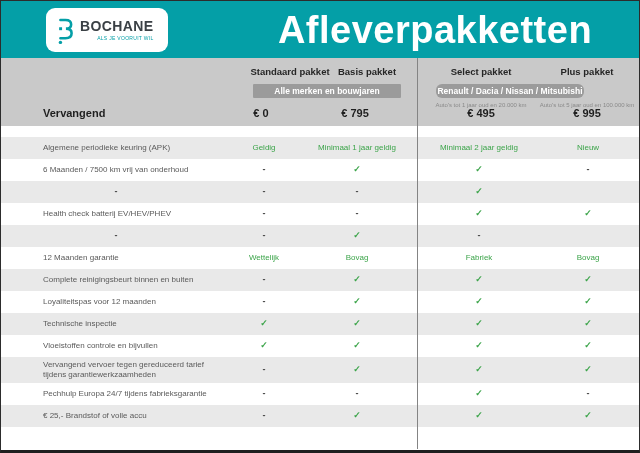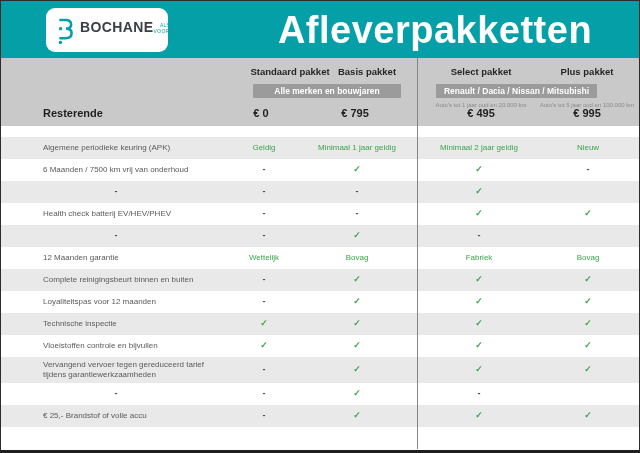--- a/index.html
+++ b/index.html
@@ -14,32 +14,32 @@
   .title{
     position:absolute; left:230px; right:0; top:50%; transform:translateY(-50%);
     text-align:center; color:#ffffff; font-size:38px; font-weight:bold; letter-spacing:.5px;
   }
   .logo-box{
     position:absolute; left:45px; top:7px; width:122px; height:44px;
     background:#ffffff; border-radius:9px; display:flex; align-items:center;
     padding:0 8px; gap:4px;
   }
   .logo-mark{ flex:none; }
-  .logo-text{ display:flex; flex-direction:row; }
+  .logo-text{ display:flex; flex-direction:column;align-items:flex-end; }
   .brand{ font-size:14px; font-weight:bold; color:#3a4045; letter-spacing:.4px; line-height:1; }
   .tagline{ font-size:5px; color:#049fa7; text-align:right; margin-top:2px; letter-spacing:.3px; }
   
   .head-band{ position:relative; height:68px; background:#c9c9c9; }
   .pkg-name{ position:absolute; top:8px; transform:translateX(-50%); font-size:9.5px; font-weight:bold; color:#262626; white-space:nowrap; }
   .n1{ left:289px; } .n2{ left:366px; } .n3{ left:480px; } .n4{ left:586px; }
   .pill{
     position:absolute; top:26px; height:14px; background:#9b9b9b; color:#ffffff;
     font-size:8.5px; font-weight:bold; text-align:center; line-height:14px; border-radius:1px; white-space:nowrap;
   }
-  .p1{ left:252px; width:148px; } .p2{ left:435px; width:161px; }
+  .p1{ left:252px; width:148px; } .p2{ left:435px; width:148px;border-radius:6px; }
   .note{ position:absolute; top:44px; transform:translateX(-50%); font-size:6px; color:#8a8a8a; white-space:nowrap; }
   .no3{ left:480px; } .no4{ left:586px; }
   .total-label{ position:absolute; left:42px; bottom:7px; font-size:11px; font-weight:bold; color:#1f1f1f; }
   .price{ position:absolute; bottom:7px; transform:translateX(-50%); font-size:11px; font-weight:bold; color:#1f1f1f; white-space:nowrap; }
   .pr1{ left:260px; } .pr2{ left:354px; } .pr3{ left:480px; } .pr4{ left:586px; }
   
   .rows{ margin-top:11px; }
   .row{ display:grid; grid-template-columns:230px 66px 120px 124px 94px; min-height:22px; align-items:center; }
   .row.odd{ background:#e9e9e9; }
   .cell{ text-align:center; line-height:1.25; }
@@ -75,21 +75,21 @@
     <div class="pkg-name n2">Basis pakket</div>
     <div class="pkg-name n3">Select pakket</div>
     <div class="pkg-name n4">Plus pakket</div>
 
     <div class="pill p1">Alle merken en bouwjaren</div>
     <div class="pill p2">Renault / Dacia / Nissan / Mitsubishi</div>
 
     <div class="note no3">Auto's tot 1 jaar oud en 20.000 km</div>
     <div class="note no4">Auto's tot 5 jaar oud en 100.000 km</div>
 
-    <div class="total-label">Resterende</div>
+    <div class="total-label">Vervangend</div>
     <div class="price pr1">€ 0</div>
     <div class="price pr2">€ 795</div>
     <div class="price pr3">€ 495</div>
     <div class="price pr4">€ 995</div>
   </section>
 
   <div class="rows">
       <div class="row odd">
         <div class="cell label">Algemene periodieke keuring (APK)</div>
         <div class="cell txt">Geldig</div>
@@ -159,20 +159,21 @@
         <div class="cell check">✓</div>
       </div>
       <div class="row odd">
         <div class="cell label">Vervangend vervoer tegen gereduceerd tarief tijdens garantiewerkzaamheden</div>
         <div class="cell dash">-</div>
         <div class="cell check">✓</div>
         <div class="cell check">✓</div>
         <div class="cell check">✓</div>
       </div>
       <div class="row even">
+        <div class="cell label">Pechhulp Europa 24/7 tijdens fabrieksgarantie</div>
         <div class="cell dash">-</div>
         <div class="cell dash">-</div>
         <div class="cell check">✓</div>
         <div class="cell dash">-</div>
       </div>
       <div class="row odd">
         <div class="cell label">€ 25,- Brandstof of  volle accu</div>
         <div class="cell dash">-</div>
         <div class="cell check">✓</div>
         <div class="cell check">✓</div>

